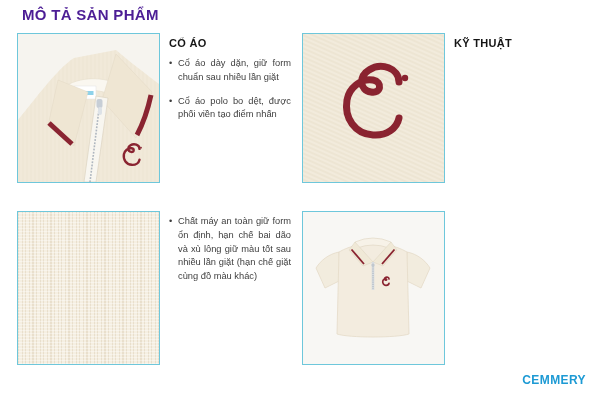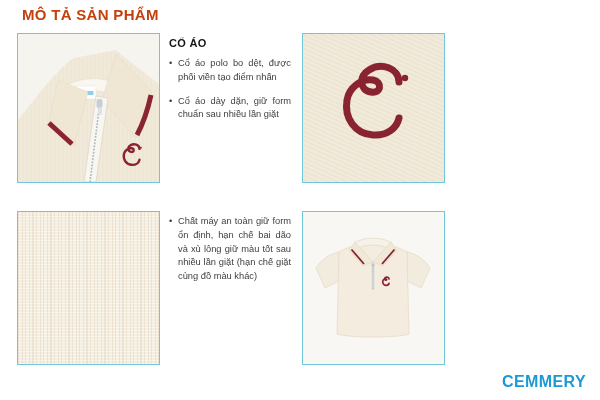--- a/index.html
+++ b/index.html
@@ -2,25 +2,25 @@
 <html><head>
 <meta charset="utf-8">
 <style>
   html,body{margin:0;padding:0;}
   body{
     width:600px;height:400px;background:#ffffff;position:relative;overflow:hidden;
     font-family:"Liberation Sans", sans-serif;
   }
   .page-title{
     position:absolute;left:22px;top:6px;margin:0;
-    font-size:15px;font-weight:bold;color:#c2410c;letter-spacing:.3px;
+    font-size:15px;font-weight:bold;color:#4c1d95;letter-spacing:.3px;
   }
   .brand{
     position:absolute;right:14px;top:373px;margin:0;
-    font-size:16px;font-weight:bold;color:#1d9ad4;letter-spacing:.4px;
+    font-size:12px;font-weight:bold;color:#1d9ad4;letter-spacing:.4px;
   }
   .card{position:absolute;display:flex;}
   .photo{
     box-sizing:border-box;border:1px solid #6ec7db;background:#f4f0e6;
     width:143px;overflow:hidden;flex:none;
   }
   .row1 .photo{height:150px;}
   .row2 .photo{height:154px;}
   .photo svg{display:block;width:100%;height:100%;}
   .text{margin-left:9px;padding-top:4px;}
@@ -72,25 +72,25 @@
         <g transform="translate(92.7,100.5) scale(0.3)" stroke="#8a2431" stroke-width="8" fill="none" stroke-linecap="round">
           <path d="M96 48 C96 34 78 28 66 36 C56 42 56 56 68 58 C78 60 80 48 70 46 C58 44 46 54 44 66 C41 84 52 100 70 101 C84 102 94 94 96 84"></path>
           <circle cx="101" cy="44" r="3" fill="#8a2431" stroke="none"></circle>
         </g>
       </svg>
     </div>
     <div class="text">
       <h2 class="sec-heading">CỔ ÁO</h2>
       <div class="bullet">
         <span class="b-dot"></span>
-        <span class="b-text">Cổ áo polo bo dệt, được phối viền tạo điểm nhấn</span>
+        <span class="b-text">Cổ áo dày dặn, giữ form chuẩn sau nhiều lần giặt</span>
       </div>
       <div class="bullet">
         <span class="b-dot"></span>
-        <span class="b-text">Cổ áo dày dặn, giữ form chuẩn sau nhiều lần giặt</span>
+        <span class="b-text">Cổ áo polo bo dệt, được phối viền tạo điểm nhấn</span>
       </div>
     </div>
   </section>
 
   <section class="card row1 col-right" style="left:302px;top:33px;">
     <div class="photo">
       <svg viewBox="0 0 141 148" preserveAspectRatio="none" aria-hidden="true">
         <defs>
           <pattern id="knit2" width="5" height="4" patternUnits="userSpaceOnUse" patternTransform="rotate(24)">
             <rect width="5" height="4" fill="#f2ebdc"></rect>
@@ -98,20 +98,21 @@
           </pattern>
         </defs>
         <rect width="141" height="148" fill="url(#knit2)"></rect>
         <g stroke="#8a2330" stroke-width="7" fill="none" stroke-linecap="round">
           <path d="M96 48 C96 34 78 28 66 36 C56 42 56 56 68 58 C78 60 80 48 70 46 C58 44 46 54 44 66 C41 84 52 100 70 101 C84 102 94 94 96 84"></path>
           <circle cx="102" cy="44" r="3.2" fill="#8a2330" stroke="none"></circle>
         </g>
       </svg>
     </div>
     <div class="text">
+      <h2 class="sec-heading">KỸ THUẬT</h2>
     </div>
   </section>
 
   <section class="card row2 col-left" style="left:17px;top:211px;">
     <div class="photo">
       <div class="texture"></div>
     </div>
     <div class="text">
       <div class="bullet">
         <span class="b-dot"></span>

